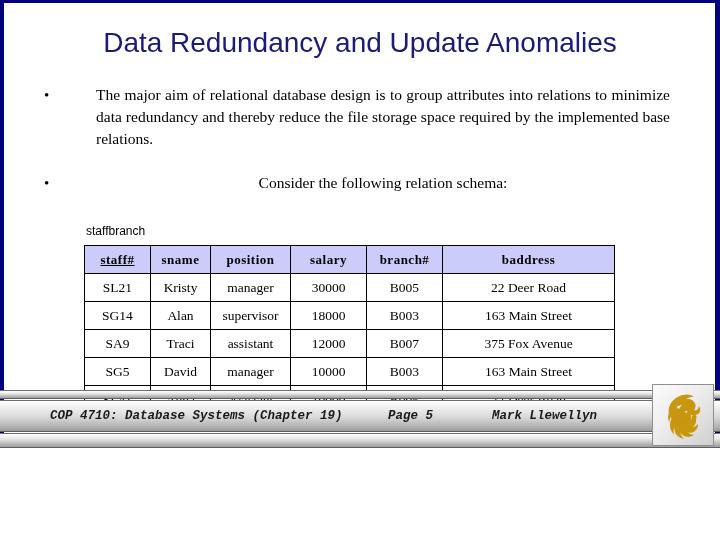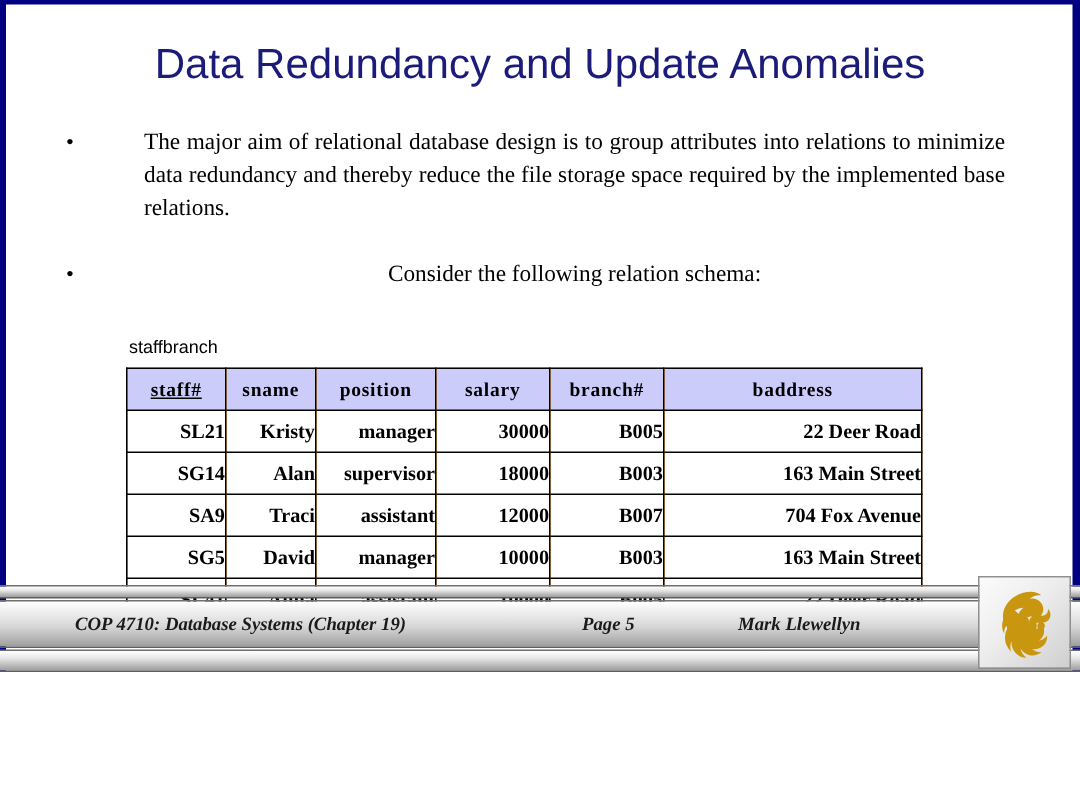--- a/index.html
+++ b/index.html
@@ -89,21 +89,21 @@
   .tbl-wrap {
     position: absolute;
     left: 84px;
     top: 245px;
     width: 530px;
   }
   table.schema {
     border-collapse: collapse;
     width: 530px;
     table-layout: fixed;
-    background: #fdba74;
+    background: #84cc16;
   }
   table.schema th, table.schema td {
     border: 1.6px solid #000000;
     font-family: "Liberation Serif", serif;
     color: #000000;
     text-align: center;
     padding: 0;
     height: 27px;
     vertical-align: middle;
     overflow: hidden;
@@ -111,22 +111,21 @@
   }
   table.schema thead th {
     background: #ccccfa;
     font-size: 13px;
     font-weight: 700;
     letter-spacing: 0.5px;
   }
   table.schema tbody td {
     background: #ffffff;
     font-size: 13.5px;
-    font-weight: 700;
-    text-align: right;
+    font-weight: 400;
   }
   table.schema thead th .pk {
     text-decoration: underline;
   }
   
   col.c0 { width: 66px; }
   col.c1 { width: 60px; }
   col.c2 { width: 80px; }
   col.c3 { width: 76px; }
   col.c4 { width: 76px; }
@@ -152,21 +151,21 @@
   .bar-top    { top: 0px;  height: 9px; }
   .bar-main   { top: 10px; height: 32px;
                 background: linear-gradient(to bottom, #ffffff 0%, #f2f2f2 18%, #d8d8d8 55%, #a9a9a9 92%, #9a9a9a 100%); }
   .bar-bottom { top: 43px; height: 15px; }
 
   .footer-text {
     position: absolute;
     top: 10px;
     height: 32px;
     line-height: 32px;
-    font-family: Liberation Serif, serif;
+    font-family: Liberation Mono, monospace;
     font-size: 12.5px;
     font-weight: 700;
     font-style: italic;
     color: #1a1a1a;
     white-space: nowrap;
   }
   .ft-course { left: 50px; }
   .ft-page   { left: 388px; text-align: right; }
   .ft-author { left: 492px; }
 
@@ -242,21 +241,21 @@
           <td>18000</td>
           <td>B003</td>
           <td>163 Main Street</td>
         </tr>
         <tr>
           <td>SA9</td>
           <td>Traci</td>
           <td>assistant</td>
           <td>12000</td>
           <td>B007</td>
-          <td>704 Fox Avenue</td>
+          <td>375 Fox Avenue</td>
         </tr>
         <tr>
           <td>SG5</td>
           <td>David</td>
           <td>manager</td>
           <td>10000</td>
           <td>B003</td>
           <td>163 Main Street</td>
         </tr>
         <tr>

